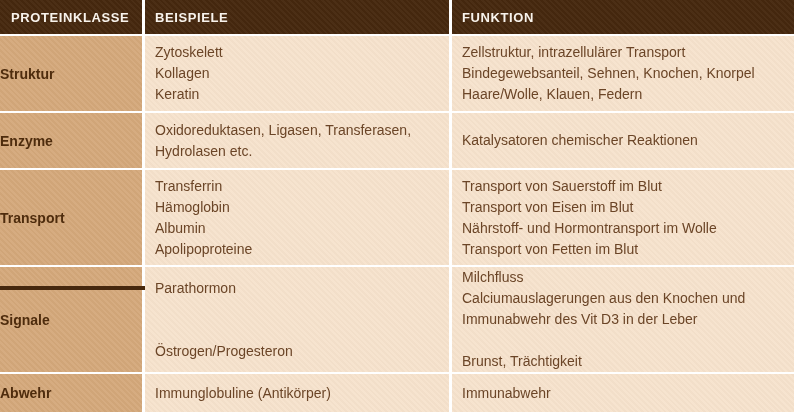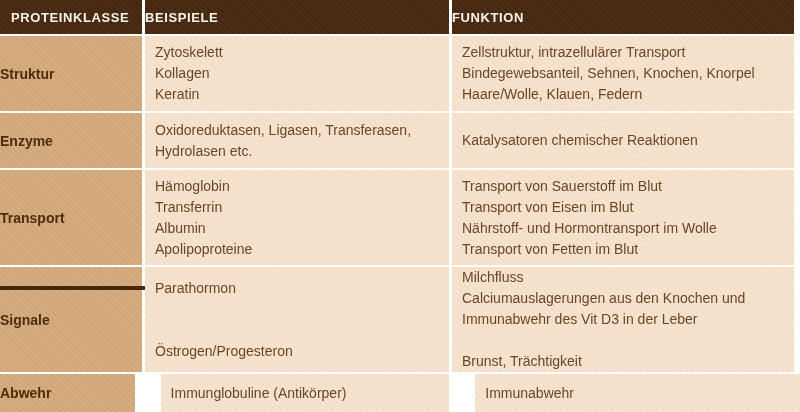--- a/index.html
+++ b/index.html
@@ -32,21 +32,21 @@
   .col2{width:307px;border-right:3px solid #ffffff;}
   .col3{width:342px;}
   .header-row{height:34px;}
   .header-row .cell{
     background:#46280e;
     background-image:repeating-linear-gradient(45deg,rgba(255,255,255,0.03) 0 2px,rgba(0,0,0,0.03) 2px 4px);
     color:#f8f3ec;
     font-size:13px;
     font-weight:bold;
     letter-spacing:0.6px;
-    padding-left:0;
+    padding-left:10px;
   }
   .header-row .col1{padding-left:11px;}
   .body-row .col1{
     background:#d4a87a;
     background-image:repeating-linear-gradient(45deg,rgba(255,255,255,0.05) 0 2px,rgba(0,0,0,0.02) 2px 4px);
     color:#4e2c0d;
     font-size:14px;
     font-weight:bold;
   }
   .body-row .col2,.body-row .col3{
@@ -54,21 +54,21 @@
     background-image:repeating-linear-gradient(45deg,rgba(255,255,255,0.06) 0 2px,rgba(0,0,0,0.015) 2px 4px);
     color:#6b4527;
     font-size:14px;
     padding-left:10px;
   }
   .line{min-height:21px;line-height:21px;white-space:nowrap;}
   .row-struktur{height:75px;}
   .row-enzyme{height:55px;}
   .row-transport{height:95px;}
   .row-signale{height:105px;}
-  .row-abwehr{height:38px;border-bottom:none;gap:23px;}
+  .row-abwehr{height:38px;border-bottom:none;}
   .bottom-strip{
     position:absolute;
     left:0;bottom:0;
     width:145px;height:4px;
     background:#46280e;
   }
 </style>
 </head>
 <body>
 
@@ -100,22 +100,22 @@
           <div class="line">Hydrolasen etc.</div>
         </div>
     <div class="cell col3">
           <div class="line">Katalysatoren chemischer Reaktionen</div>
         </div>
   </div>
 
   <div class="row body-row row-transport">
     <div class="cell col1">Transport</div>
     <div class="cell col2">
+          <div class="line">Transferrin</div>
           <div class="line">Hämoglobin</div>
-          <div class="line">Transferrin</div>
           <div class="line">Albumin</div>
           <div class="line">Apolipoproteine</div>
         </div>
     <div class="cell col3">
           <div class="line">Transport von Sauerstoff im Blut</div>
           <div class="line">Transport von Eisen im Blut</div>
           <div class="line">Nährstoff- und Hormontransport im Wolle</div>
           <div class="line">Transport von Fetten im Blut</div>
         </div>
   </div>

